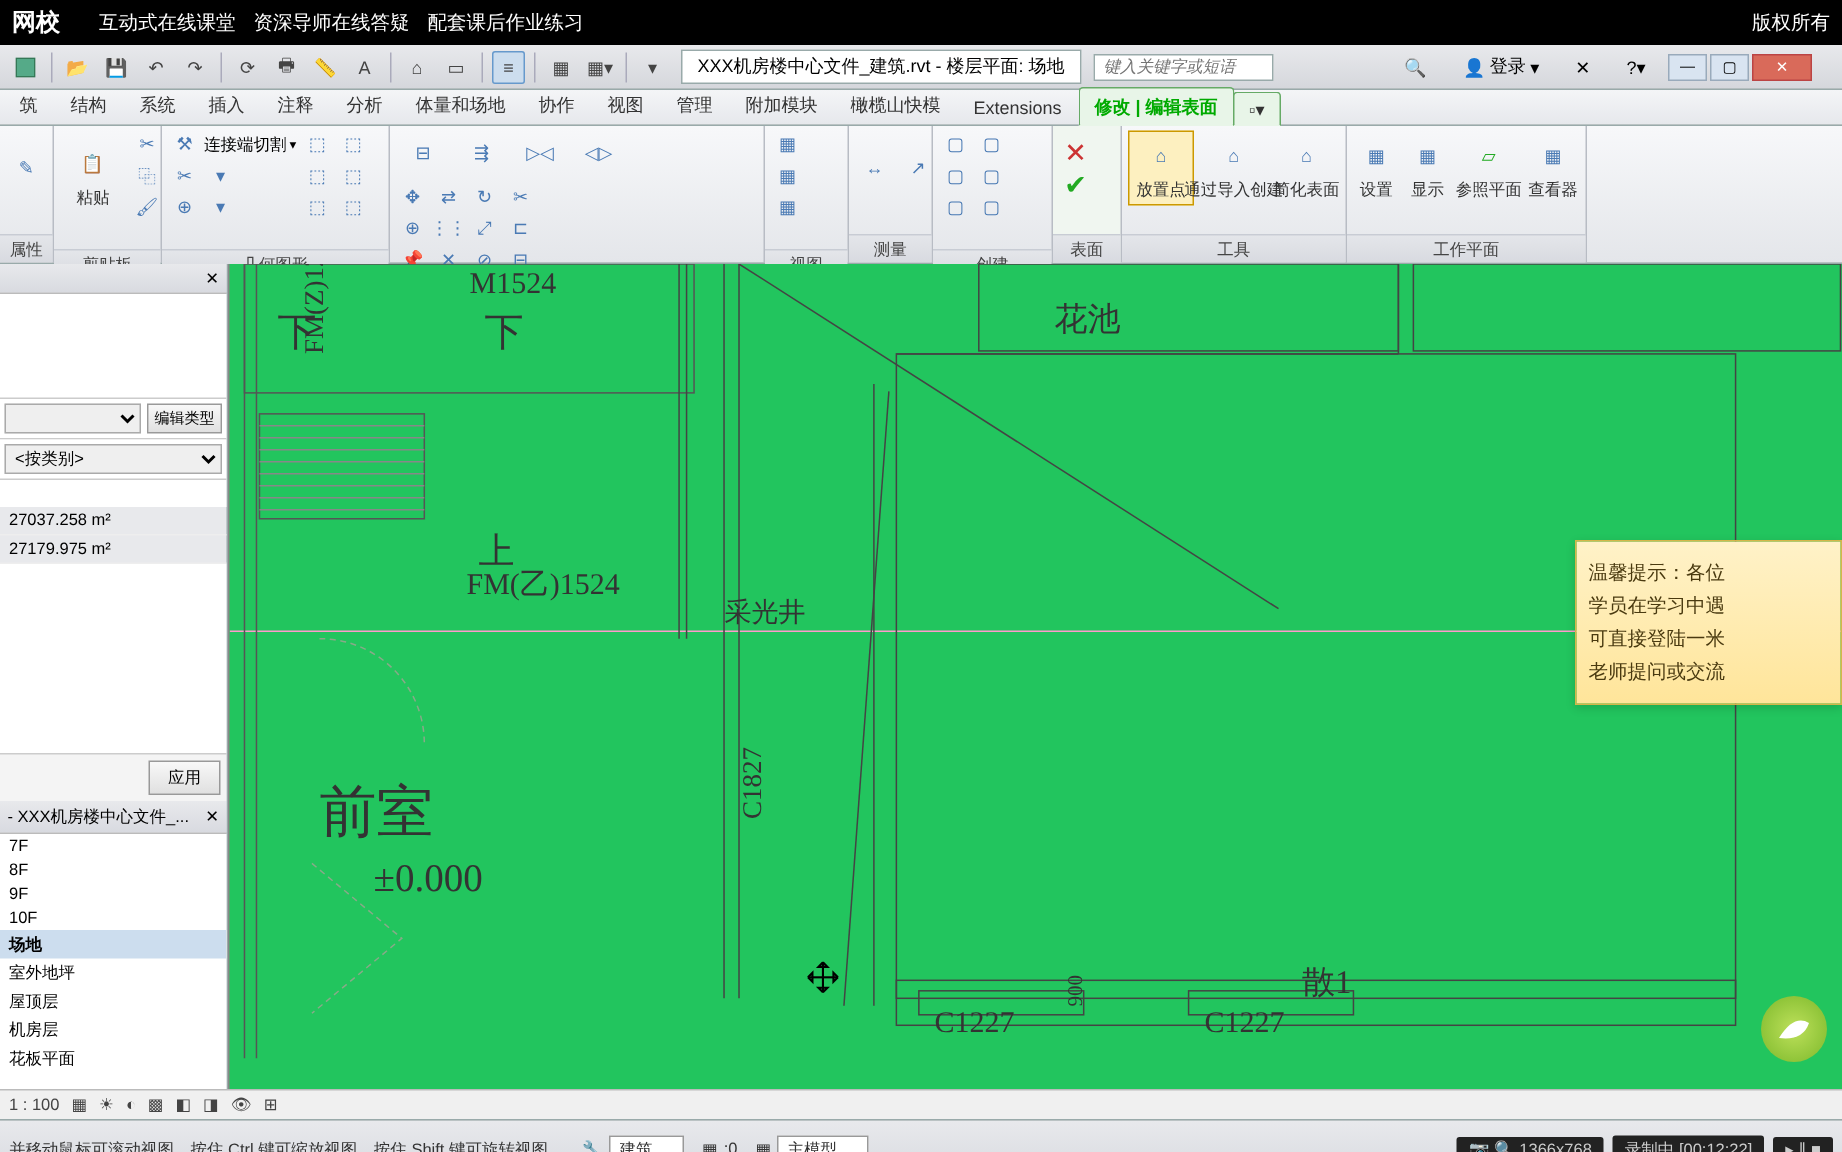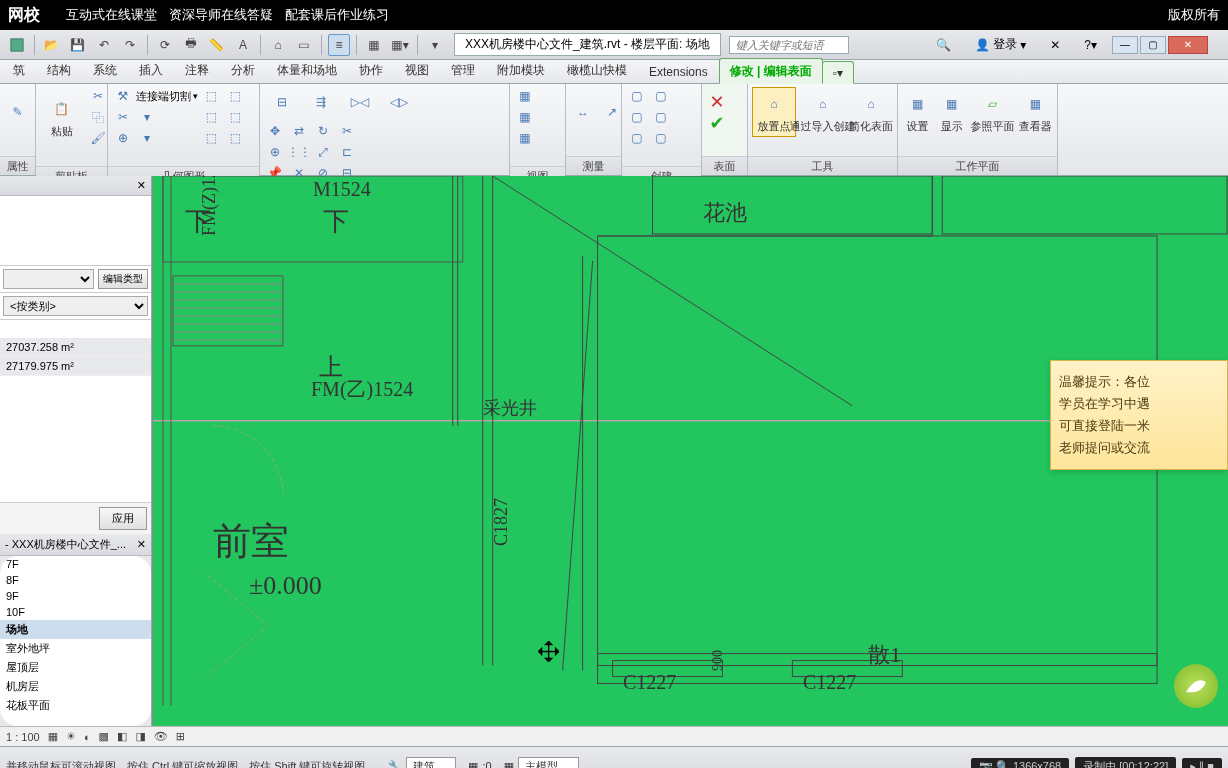--- a/index.html
+++ b/index.html
@@ -41,21 +41,21 @@
 .rbtn .lbl { font-size:11px; color:#333; margin-top:1px; white-space:nowrap; }
 .vstack { display:flex; flex-direction:column; gap:1px; }
 .hstack { display:flex; gap:2px; align-items:center; }
 .mini-btn { width:22px; height:20px; display:flex; align-items:center; justify-content:center; color:#4a7ab4; }
 
 
 .main { display:flex; height:calc(768px - 30px - 30px - 24px - 92px - 20px - 22px); position:relative; }
 .left-panels { width:152px; background:#e8e9ec; display:flex; flex-direction:column; border-right:1px solid #9aa; }
 .lp-header { background:linear-gradient(#e8e9ec,#d8dae0); padding:3px 5px; font-size:11px; display:flex; align-items:center; border-bottom:1px solid #bbb; }
 .lp-header .x { margin-left:auto; cursor:pointer; }
-.lp-body { flex:1; background:#fff; overflow:auto;border-radius:18px; }
+.lp-body { flex:1; background:#fff; overflow:auto; }
 .lp-row { padding:3px 6px; font-size:11px; border-bottom:1px solid #eee; display:flex; }
 .lp-sel { width:100%; border:1px solid #aaa; padding:2px; font-size:11px; }
 .lp-btn { padding:3px 12px; font-size:11px; background:linear-gradient(#f8f8f8,#e0e0e0); border:1px solid #999; }
 .tree-item { padding:2px 6px; font-size:11px; cursor:pointer; }
 .tree-item.sel { background:#cde; }
 .tree-item.bold { font-weight:bold; }
 
 .canvas { flex:1; background:#22c55e; position:relative; overflow:hidden; border-left:1px solid #888;padding-left:30px; }
 .canvas svg { position:absolute; inset:0; }
 .canvas-text { position:absolute; font-family:"SimSun",serif; color:#333; white-space:nowrap; }

